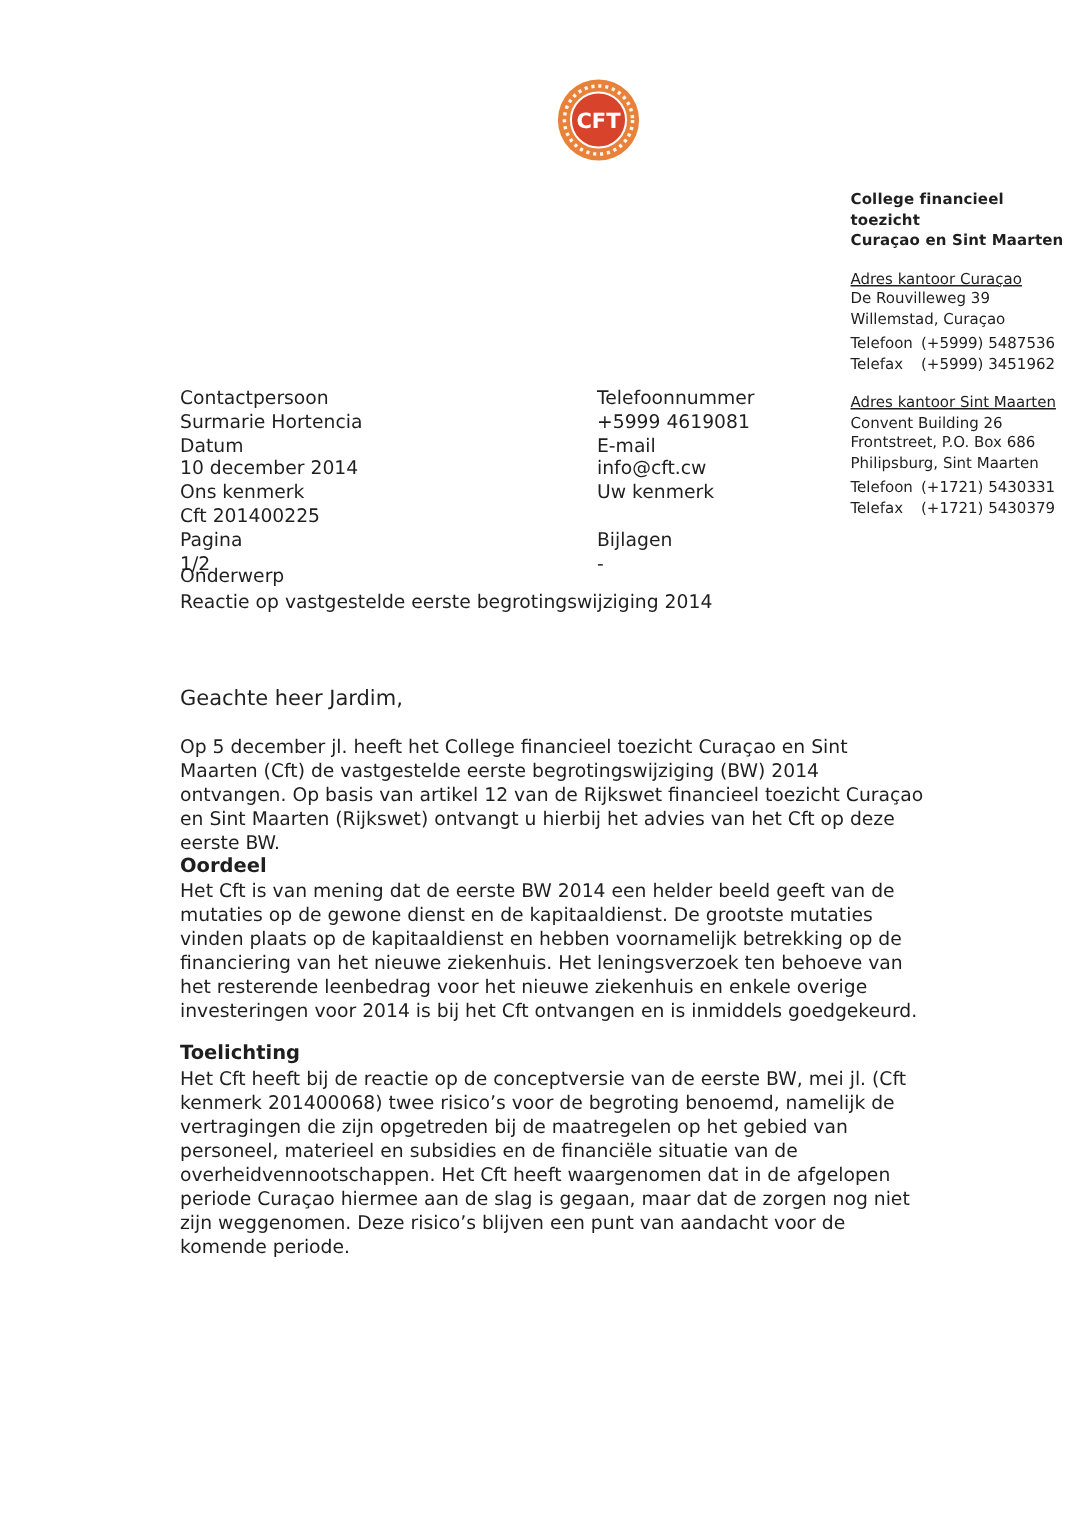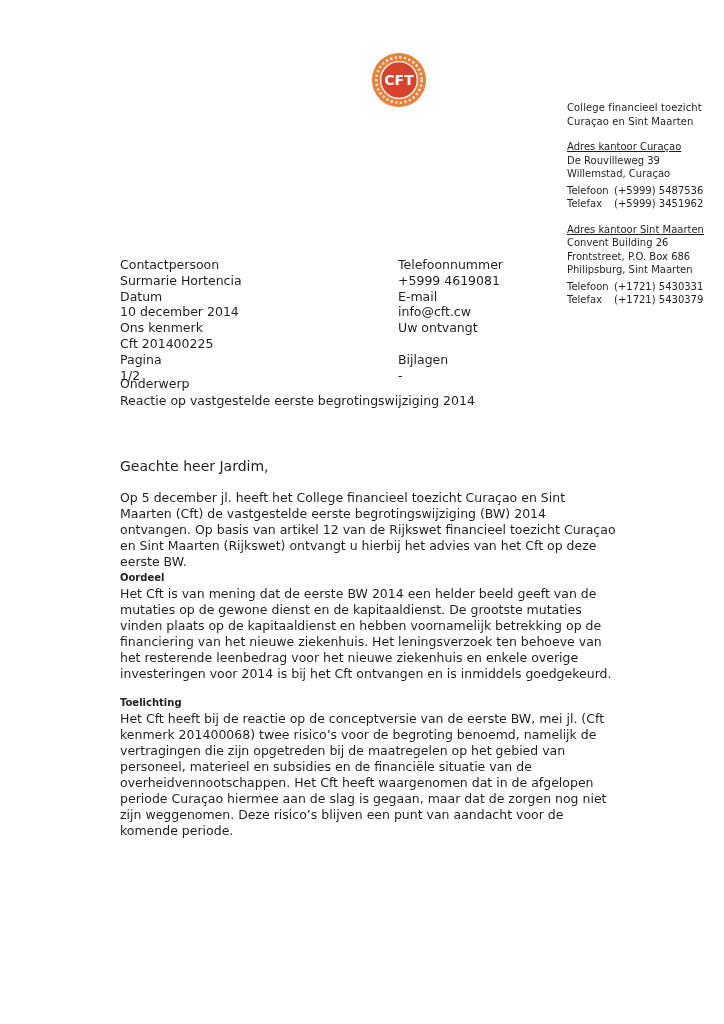--- a/index.html
+++ b/index.html
@@ -27,21 +27,21 @@
   
   .letterhead-col {
     position: absolute;
     left: 567px;
     top: 101px;
     width: 152px;
     font-size: 10px;
     line-height: 13.5px;
     color: #1f1f1f;
   }
-  .letterhead-col .org-name { font-weight: normal; letter-spacing: 0.1px; }
+  .letterhead-col .org-name { font-weight: bold; letter-spacing: 0.1px; margin-top: 26px; }
   .letterhead-col .office { margin-top: 12px; }
   .letterhead-col .office-heading { text-decoration: underline; }
   .letterhead-col .tel-rows { margin-top: 3px; }
   .tel-row .tel-label { display: inline-block; width: 47px; }
   .contact-rows { margin-top: 9px; }
   .contact-row .c-label { display: inline-block; width: 42px; }
   .weblink { color: #3333cc; text-decoration: underline; cursor: pointer; }
 
   
   .addressee {
@@ -94,21 +94,21 @@
   .letter-section {
     position: absolute;
     left: 120px;
     width: 502px;
     font-size: 12.5px;
     line-height: 16px;
   }
   .section-oordeel    { top: 570px; }
   .section-toelichting{ top: 695px; }
   .letter-section h3 {
-    font-size: 10px;
+    font-size: 13px;
     line-height: 16px;
     font-weight: bold;
   }
 </style>
 </head>
 <body>
 
 <div class="page">
 
   <div class="logo-wrap">
@@ -167,21 +167,21 @@
       <div>Ons kenmerk</div>
       <div>Cft 201400225</div>
       <div>Pagina</div>
       <div>1/2</div>
     </div>
     <div class="meta-col-right">
       <div>Telefoonnummer</div>
       <div>+5999 4619081</div>
       <div>E-mail</div>
       <div>info@cft.cw</div>
-      <div>Uw ontvangt</div>
+      <div>Uw kenmerk</div>
       <div></div>
       <div>Bijlagen</div>
       <div>-</div>
     </div>
   </div>
 
   <div class="subject">
     <div>Onderwerp</div>
     <div>Reactie op vastgestelde eerste begrotingswijziging 2014</div>
   </div>

